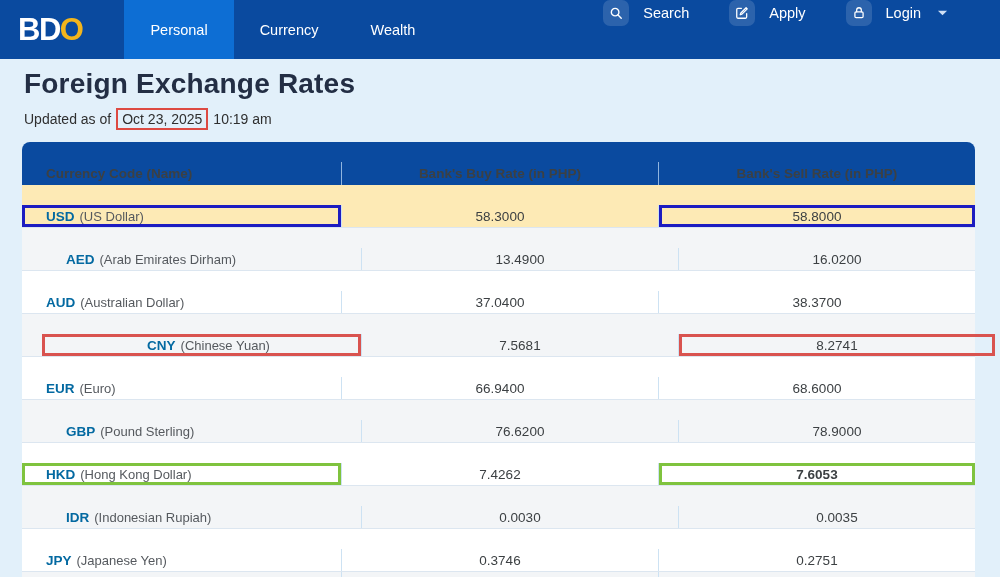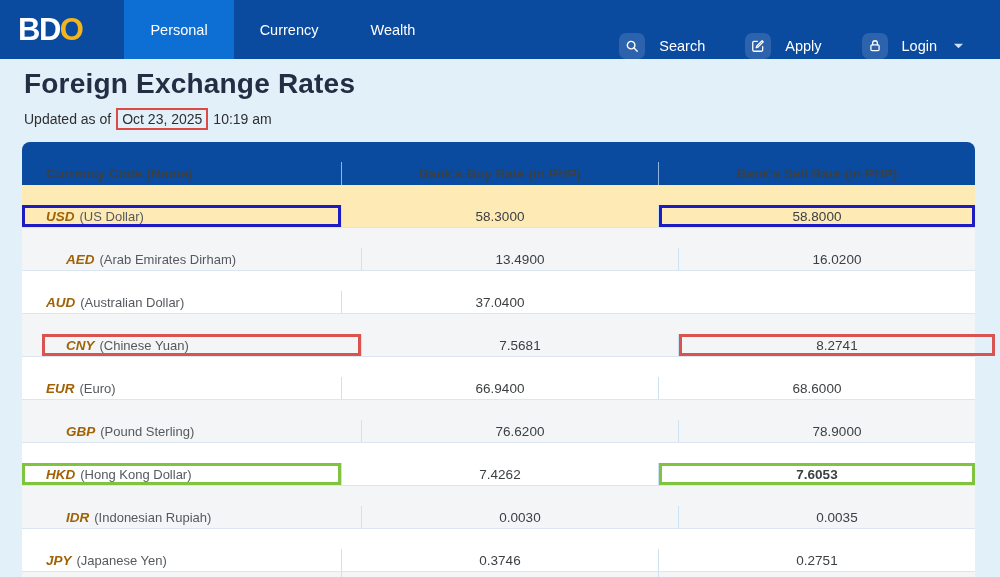--- a/index.html
+++ b/index.html
@@ -27,22 +27,22 @@
   .nav-tabs { display: flex; margin-left: 42px; }
   .nav-tab {
     color: #ffffff; font-size: 14.5px;
     display: flex; align-items: center;
     padding: 0 26px;
     cursor: pointer;
   }
   .nav-tab.active { background: var(--tab-active, #0d6ed4); }
   .nav-actions {
     margin-left: auto;
-    display: flex; align-items: flex-end;
-    gap: 40px; padding-right: 36px;
+    display: flex; align-items: flex-start;
+    gap: 40px; padding-right: 52px;
   }
   .nav-action { display: flex; align-items: center; gap: 14px; cursor: pointer; }
   .icon-btn {
     width: 26px; height: 26px; border-radius: 7px;
     background: rgba(255,255,255,0.14);
     display: flex; align-items: center; justify-content: center;
   }
   .icon-btn svg { display: block; }
   .nav-action .label { color: #ffffff; font-size: 14.5px; }
   .caret { margin-left: 2px; display: flex; align-items: center; }
@@ -89,21 +89,21 @@
     font-size: 13.5px; color: #3c4043;
     position: relative;
     margin-top: 20px;
   }
   .cell.first { justify-content: flex-start; padding-left: 24px; }
   .t-body .t-row { border-bottom: 1px solid #dce6f0; }
   .t-body .cell + .cell { border-left: 1px solid #cde2f3; }
   .shade-white  { background: #ffffff; }
   .shade-gray   { background: #f3f5f7; padding-left: 20px; }
   .shade-yellow { background: #fdeab5; }
-  .code { font-weight: 700; color: #a16207; margin-right: 5px; font-style: italic; }
+  .code { font-weight: 700; color: #0369a1; margin-right: 5px; }
   .cname { color: #55595e; font-size: 13px; }
   .partial-row {
     height: 9px; background: #f3f5f7;
     border-bottom: 1px solid #dce6f0;
     display: grid; grid-template-columns: 319px 317px 317px;
   }
   .partial-row div + div { border-left: 1px solid #cde2f3; }
 </style>
 </head>
 <body>
@@ -200,23 +200,26 @@
         </div>
       </div>
       <div class="t-row shade-white">
         <div class="cell first">
           <span class="code">AUD</span>
           <span class="cname">(Australian Dollar)</span>
         </div>
         <div class="cell">
           <span>37.0400</span>
         </div>
-      </div>
-      <div class="t-row shade-gray">
-        <div class="cell first" style="box-shadow: rgb(217, 83, 79) 0px 0px 0px 3px inset;">
+        <div class="cell">
+          <span>38.3700</span>
+        </div>
+      </div>
+      <div class="t-row shade-gray">
+        <div class="cell first" style="box-shadow: rgb(217, 83, 79) 0px 0px 0px 3px inset; justify-content: center;">
           <span class="code">CNY</span>
           <span class="cname">(Chinese Yuan)</span>
         </div>
         <div class="cell">
           <span>7.5681</span>
         </div>
         <div class="cell" style="box-shadow: rgb(217, 83, 79) 0px 0px 0px 3px inset;">
           <span>8.2741</span>
         </div>
       </div>

